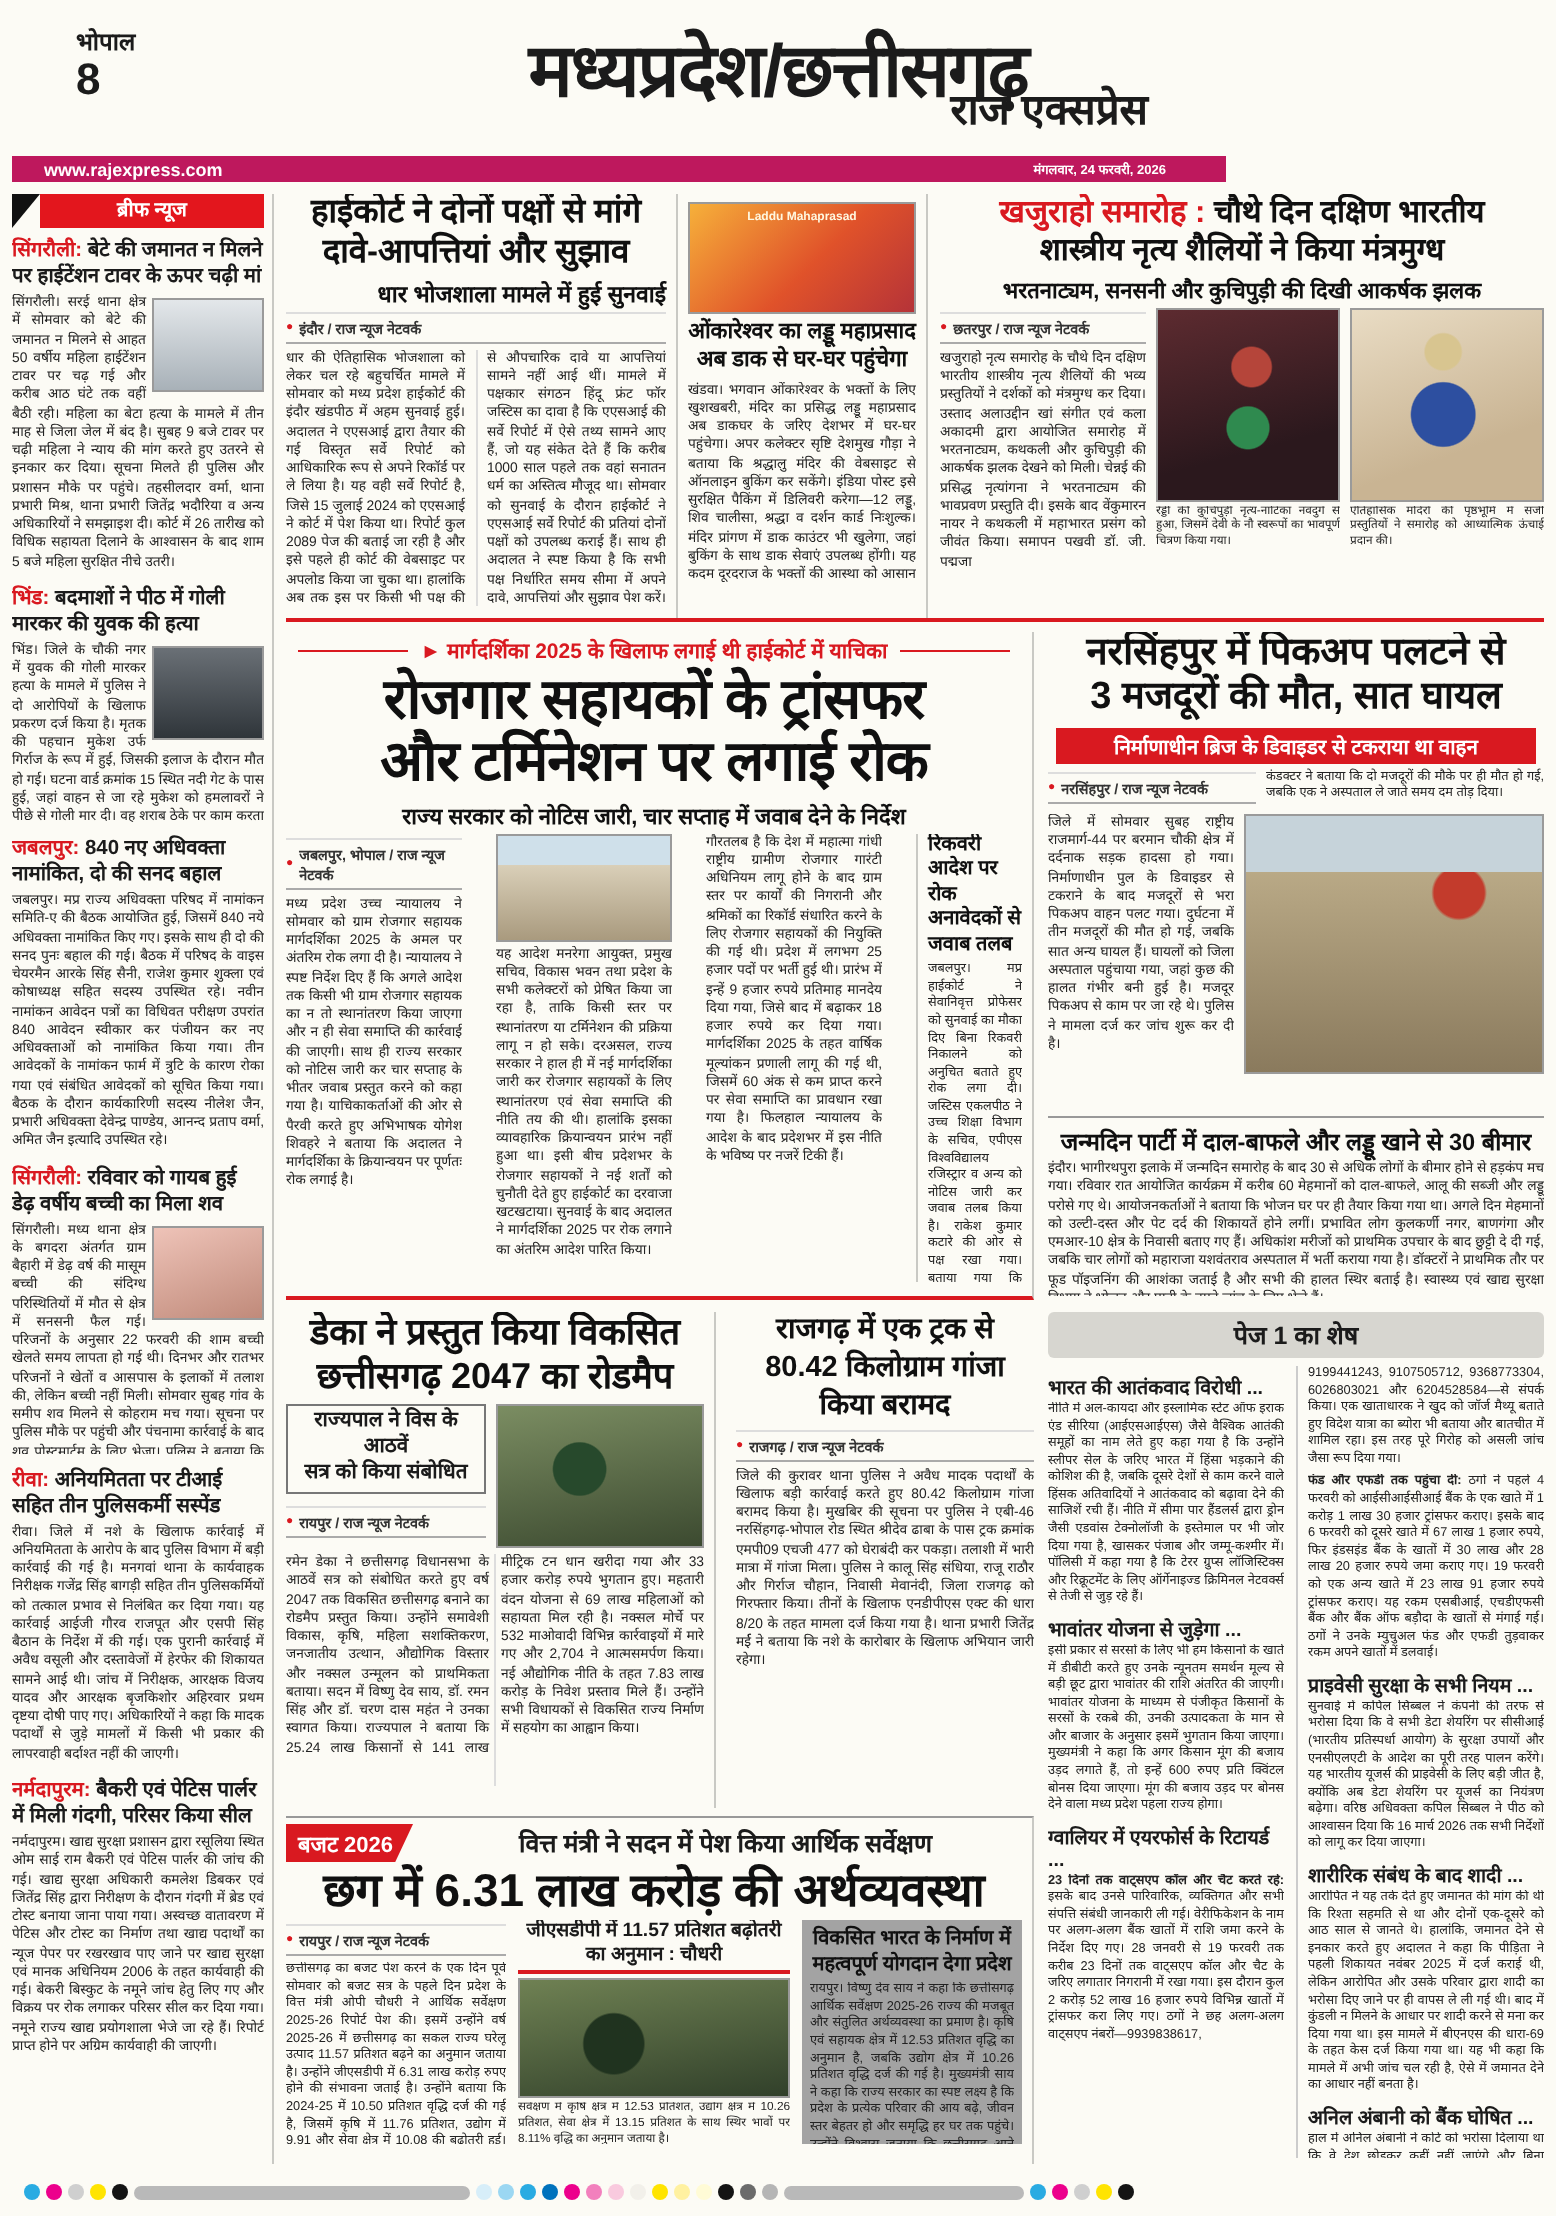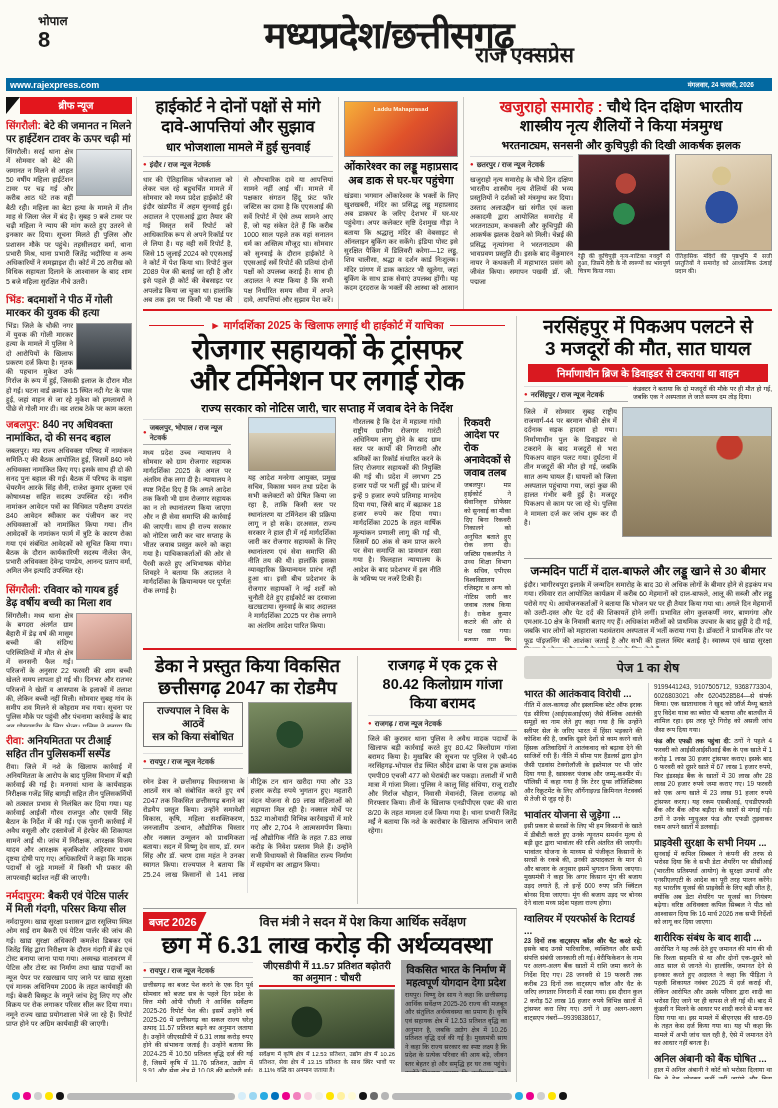--- a/index.html
+++ b/index.html
@@ -5,22 +5,22 @@
   html,body{margin:0;padding:0;background:#e8e8e8}
   .page{position:relative;width:778px;height:1108px;margin:0 auto;background:#fcfbf5;
         font-family:"Liberation Sans","DejaVu Sans",sans-serif;color:#1b1b1b;overflow:hidden}
   
   .mast{position:absolute;left:0;top:0;width:616px;height:76px}
   .mast-left{position:absolute;left:38px;top:12px;text-align:left}
   .mast-city{font-size:12px;font-weight:bold}
   .mast-pg{font-size:22px;font-weight:bold;line-height:1}
   .mast-title{position:absolute;left:0;width:778px;top:8px;text-align:center;font-size:37px;font-weight:bold;letter-spacing:-1px}
   .mast-brand{position:absolute;right:42px;top:40px;font-size:21px;font-weight:bold}
-  .redbar{position:absolute;left:6px;top:78px;width:766px;height:13px;background:#0369a1;color:#fff;
-          display:flex;justify-content:space-between;align-items:center;padding:0 4px;box-sizing:border-box}
+  .redbar{position:absolute;left:6px;top:78px;width:607px;height:13px;background:#be185d;color:#fff;
+          display:flex;justify-content:space-between;align-items:center;padding:0 16px;box-sizing:border-box}
   .redbar .u{font-size:9px;font-weight:bold}
   .redbar .d{font-size:6.5px;font-weight:bold;padding-right:14px}
   
   .h{font-weight:bold;color:#101010;text-align:center}
   .red{color:#d91920}
   .b{font-size:6.9px;line-height:1.34;text-align:justify;color:#222;overflow:hidden}
   .by{display:flex;align-items:center;gap:3px;border-bottom:1px solid #aaa;border-top:1px solid #ddd;
       padding:2px 0;margin:2px 0 3px 0}
   .by .dot{color:#d91920;font-size:6px;line-height:1}
   .by .t{font-size:7.2px;font-weight:bold;color:#333}
@@ -36,21 +36,21 @@
   .btag .tri{width:0;height:0;border-top:17px solid #111;border-right:14px solid transparent}
   .btag .lbl{flex:1;background:#e3161d;color:#fff;font-size:10px;font-weight:bold;text-align:center;line-height:17px}
   .bitem{margin-bottom:7px}
   .btitle{font-size:10.2px;font-weight:bold;line-height:1.28;margin-bottom:2px}
   .bimg{float:right;width:56px;height:47px;margin:2px 0 2px 3px}
   
   .row1{position:absolute;left:143px;top:97px;width:629px;height:214px;display:flex;
         border-bottom:2px solid #d91920;box-sizing:border-box;overflow:hidden}
   .bhoj{width:196px;padding-right:5px;border-right:1px solid #c9c9c4;box-sizing:border-box}
   .bhoj-h{font-size:16.5px;line-height:1.2}
-  .bhoj-s{font-size:11.5px;text-align:center;margin:2px 0}
+  .bhoj-s{font-size:11.5px;text-align:right;margin:2px 0}
   .cols2{display:flex;gap:5px;height:128px;overflow:hidden}
   .cols2>div{flex:1}
   .cols2>.c2{border-left:1px solid #ddd;padding-left:5px}
   .onkar{width:125px;padding:4px 5px;border-right:1px solid #c9c9c4;box-sizing:border-box}
   .onkar-ph{width:100%;height:56px;background:linear-gradient(135deg,#f6b03a,#e0522a 55%,#b53338);position:relative}
   .onkar-ph .lab{position:absolute;left:0;right:0;top:4px;color:#fff8e0;font-size:6px;text-align:center;font-weight:bold}
   .onkar-h{font-size:11px;line-height:1.25;margin:3px 0}
   .khaj{flex:1;padding-left:6px}
   .khaj-h{font-size:15.5px;line-height:1.25}
   .khaj-s{font-size:11px;text-align:center;margin:1px 0 2px}

